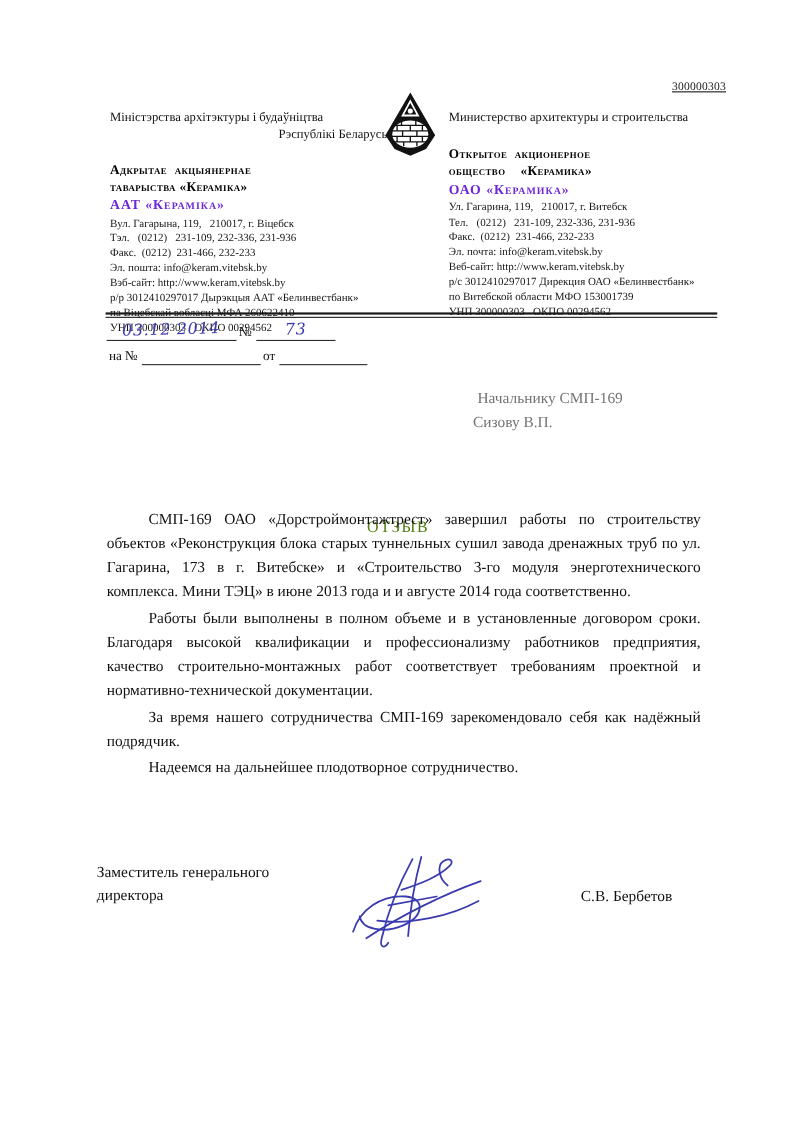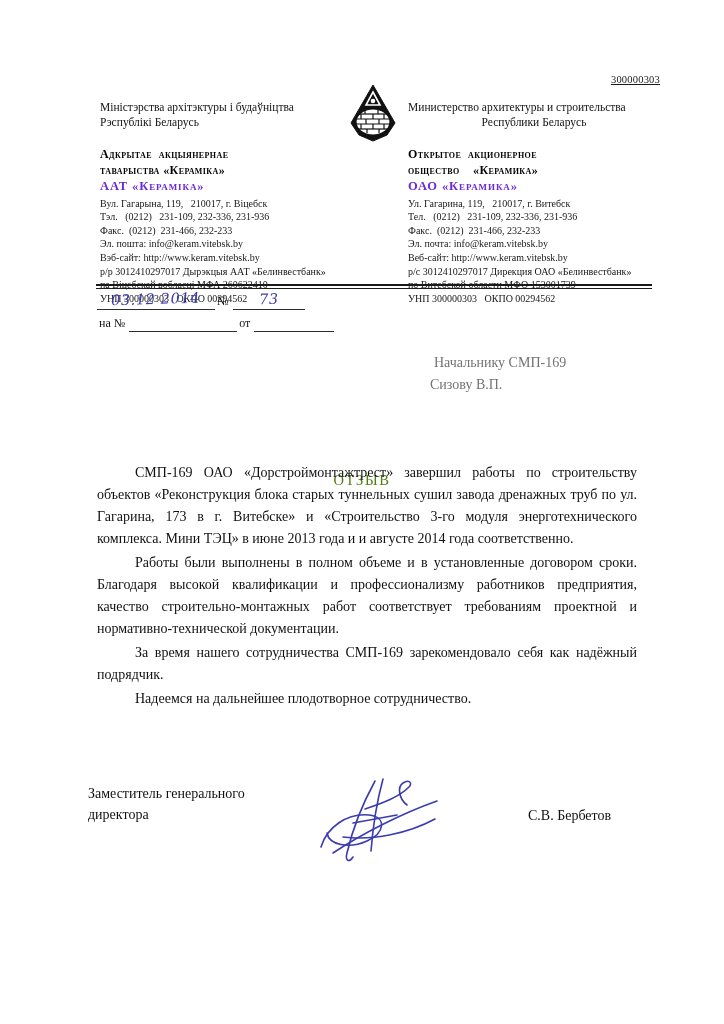--- a/index.html
+++ b/index.html
@@ -44,21 +44,21 @@
     width: 252px;
   }
   .lh-col.left  { text-align: left; }
   .lh-col.right { text-align: left; }
 
   .ministry {
     font-size: 11.5px;
     line-height: 1.27;
     color: #131313;
   }
-  .ministry .l2 { display: block; text-align: left; }
+  .ministry .l2 { display: block; text-align: right; }
   .col-right .ministry .l2 { text-align: center; }
 
   .org-caps {
     font-size: 12px;
     font-weight: bold;
     font-variant: small-caps;
     letter-spacing: .4px;
     line-height: 1.3;
     margin-top: 18px;
     color: #000000;
@@ -265,21 +265,20 @@
         <span class="line">Вэб-сайт: http://www.keram.vitebsk.by</span>
         <span class="line">р/р 3012410297017 Дырэкцыя ААТ «Белинвестбанк»</span>
         <span class="line">па Віцебскай вобласці МФА 260622410</span>
         <span class="line">УНП 300000303   ОКПО 00294562</span>
       </div>
     </div>
 
     <div class="lh-col right col-right">
       <div class="ministry">
         <span>Министерство архитектуры и строительства</span>
-        <span class="l2">Республики Беларусь</span>
       </div>
       <div class="org-caps">
         <span class="line">Открытое  акционерное</span>
         <span class="line">общество    «Керамика»</span>
       </div>
       <div class="org-strong">ОАО «Керамика»</div>
       <div class="contacts">
         <span class="line">Ул. Гагарина, 119,   210017, г. Витебск</span>
         <span class="line">Тел.   (0212)   231-109, 232-336, 231-936</span>
         <span class="line">Факс.  (0212)  231-466, 232-233</span>

